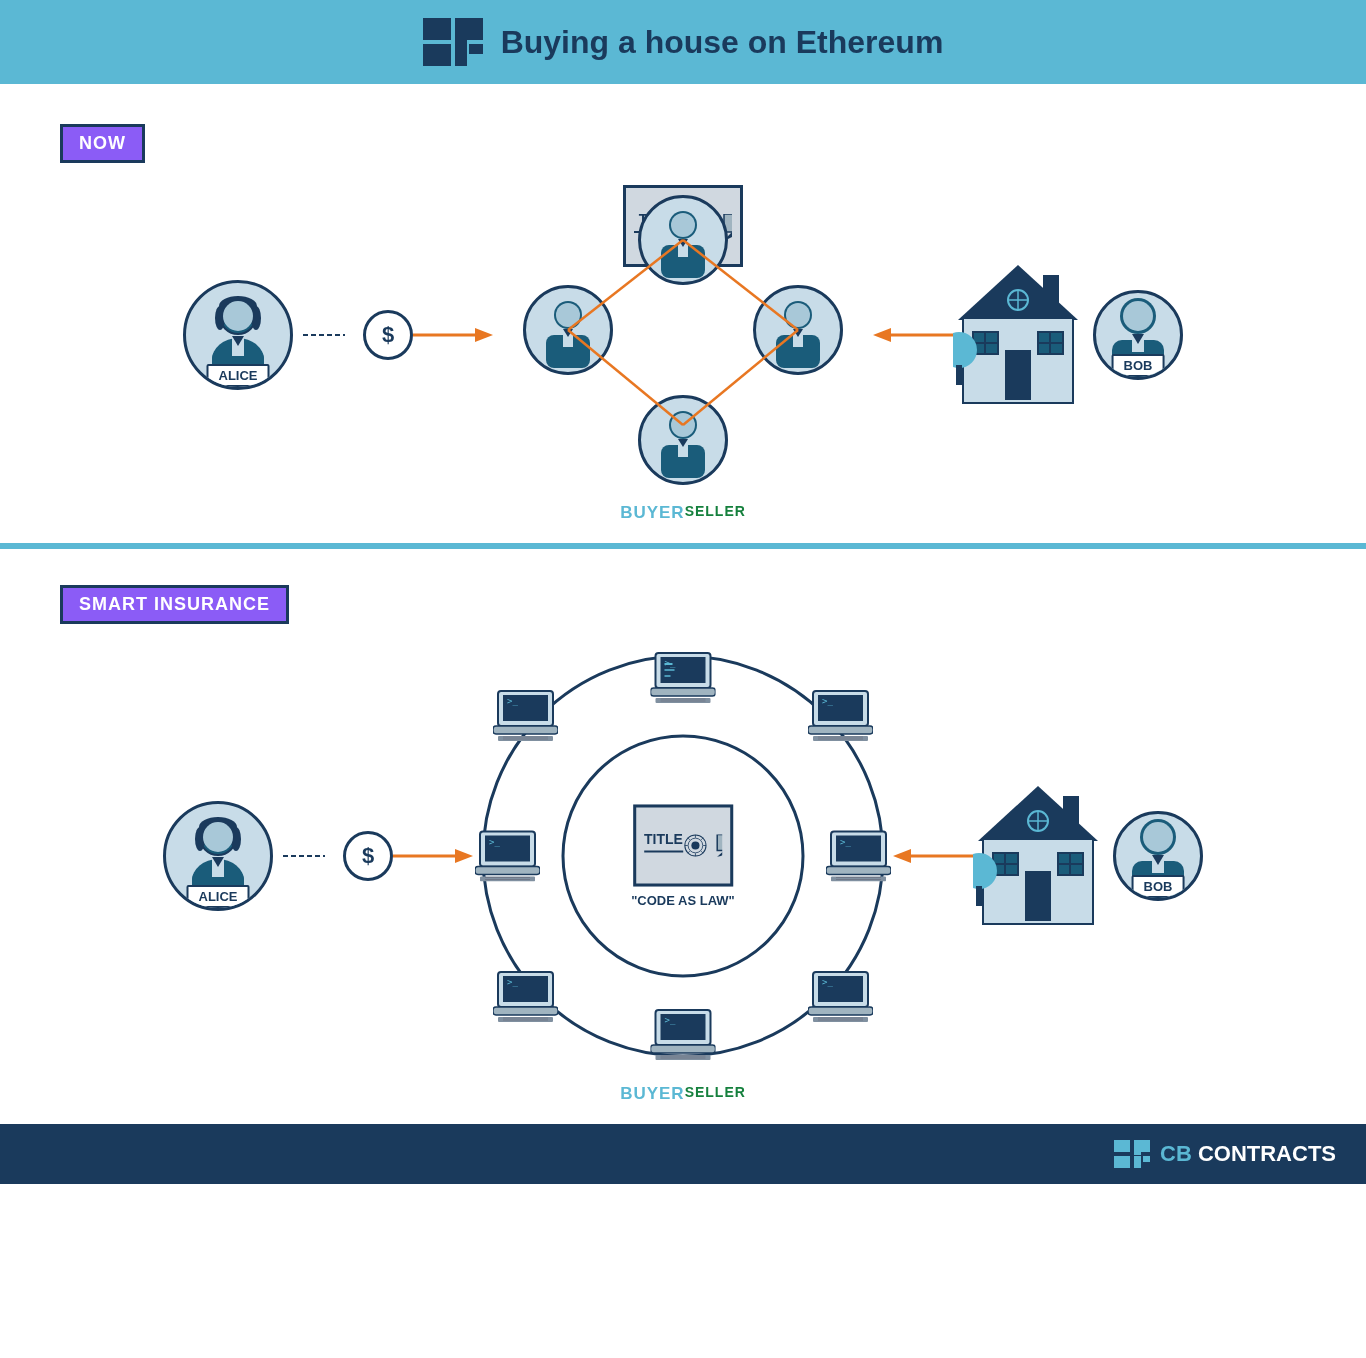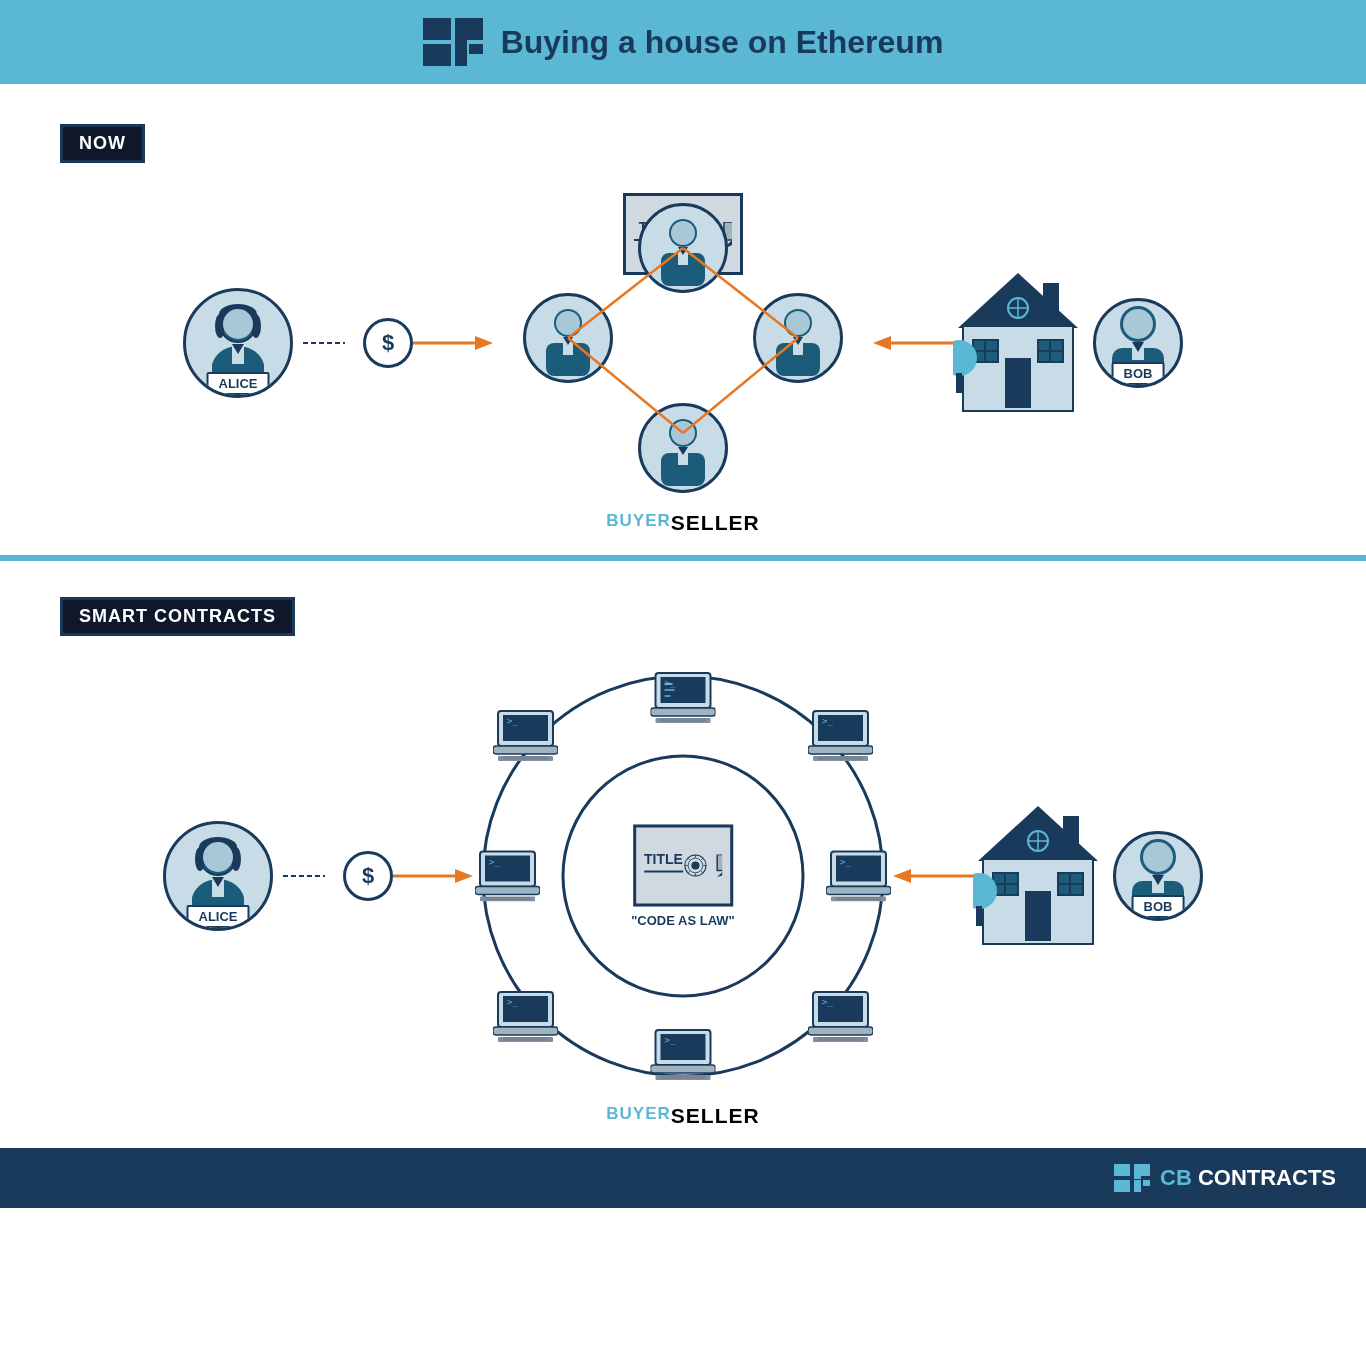--- a/index.html
+++ b/index.html
@@ -39,28 +39,28 @@
     }
     .section-divider {
       height: 6px;
       background: #5bb8d4;
       margin: 0;
     }
 
     
     .badge {
       display: inline-block;
-      background: #0f172a;
+      background: #8b5cf6;
       color: #fff;
       font-weight: 700;
       font-size: 18px;
       padding: 6px 16px;
       border: 3px solid #1a3a5c;
       letter-spacing: 1px;
-      margin-bottom: 30px;
+      margin-bottom: 22px;
     }
 
     
     .person-circle {
       width: 110px;
       height: 110px;
       border-radius: 50%;
       border: 3px solid #1a3a5c;
       background: #c8dce8;
       display: flex;
@@ -195,21 +195,21 @@
 
     .labels-row {
       display: flex;
       width: 100%;
       justify-content: center;
       padding: 0 40px;
       margin-top: 18px;
     }
     .label-buyer { color: #5bb8d4; font-weight: 700; font-size: 17px; letter-spacing: 1px; }
     .label-middle { color: #5bb8d4; font-weight: 700; font-size: 17px; letter-spacing: 1px; text-align: center; }
-    .label-seller { color: #000000; font-weight: 700; font-size: 21px; letter-spacing: 1px; }
+    .label-seller { color: #15803d; font-weight: 700; font-size: 14px; letter-spacing: 1px; }
   </style>
 </head>
 <body>
 
 <div class="header">
   <svg class="header-logo" viewBox="0 0 60 48">
     <rect x="0" y="0" width="28" height="22" fill="#1a3a5c"></rect>
     <rect x="32" y="0" width="28" height="22" fill="#1a3a5c"></rect>
     <rect x="0" y="26" width="28" height="22" fill="#1a3a5c"></rect>
     <rect x="32" y="14" width="12" height="12" fill="#1a3a5c"></rect>
@@ -396,21 +396,21 @@
   <div class="labels-row">
     <div class="label-buyer">BUYER</div>
     <div class="label-seller">SELLER</div>
   </div>
 </div>
 
 <div class="section-divider"></div>
 
 <div class="section" style="padding-bottom:20px;padding-top:36px;">
   <div>
-    <span class="badge">SMART CONTRACTS</span>
+    <span class="badge">SMART INSURANCE</span>
   </div>
 
   <div class="full-diagram-row">
 
     <div class="person-col" style="margin-right:10px;">
       <div class="person-circle">
         <svg viewBox="0 0 80 95" xmlns="http://www.w3.org/2000/svg">
           <circle cx="40" cy="28" r="18" fill="#1a5c7a" stroke="#1a3a5c" stroke-width="2"></circle>
           <ellipse cx="40" cy="18" rx="19" ry="10" fill="#1a3a5c"></ellipse>
           <ellipse cx="22" cy="30" rx="5" ry="12" fill="#1a3a5c"></ellipse>

